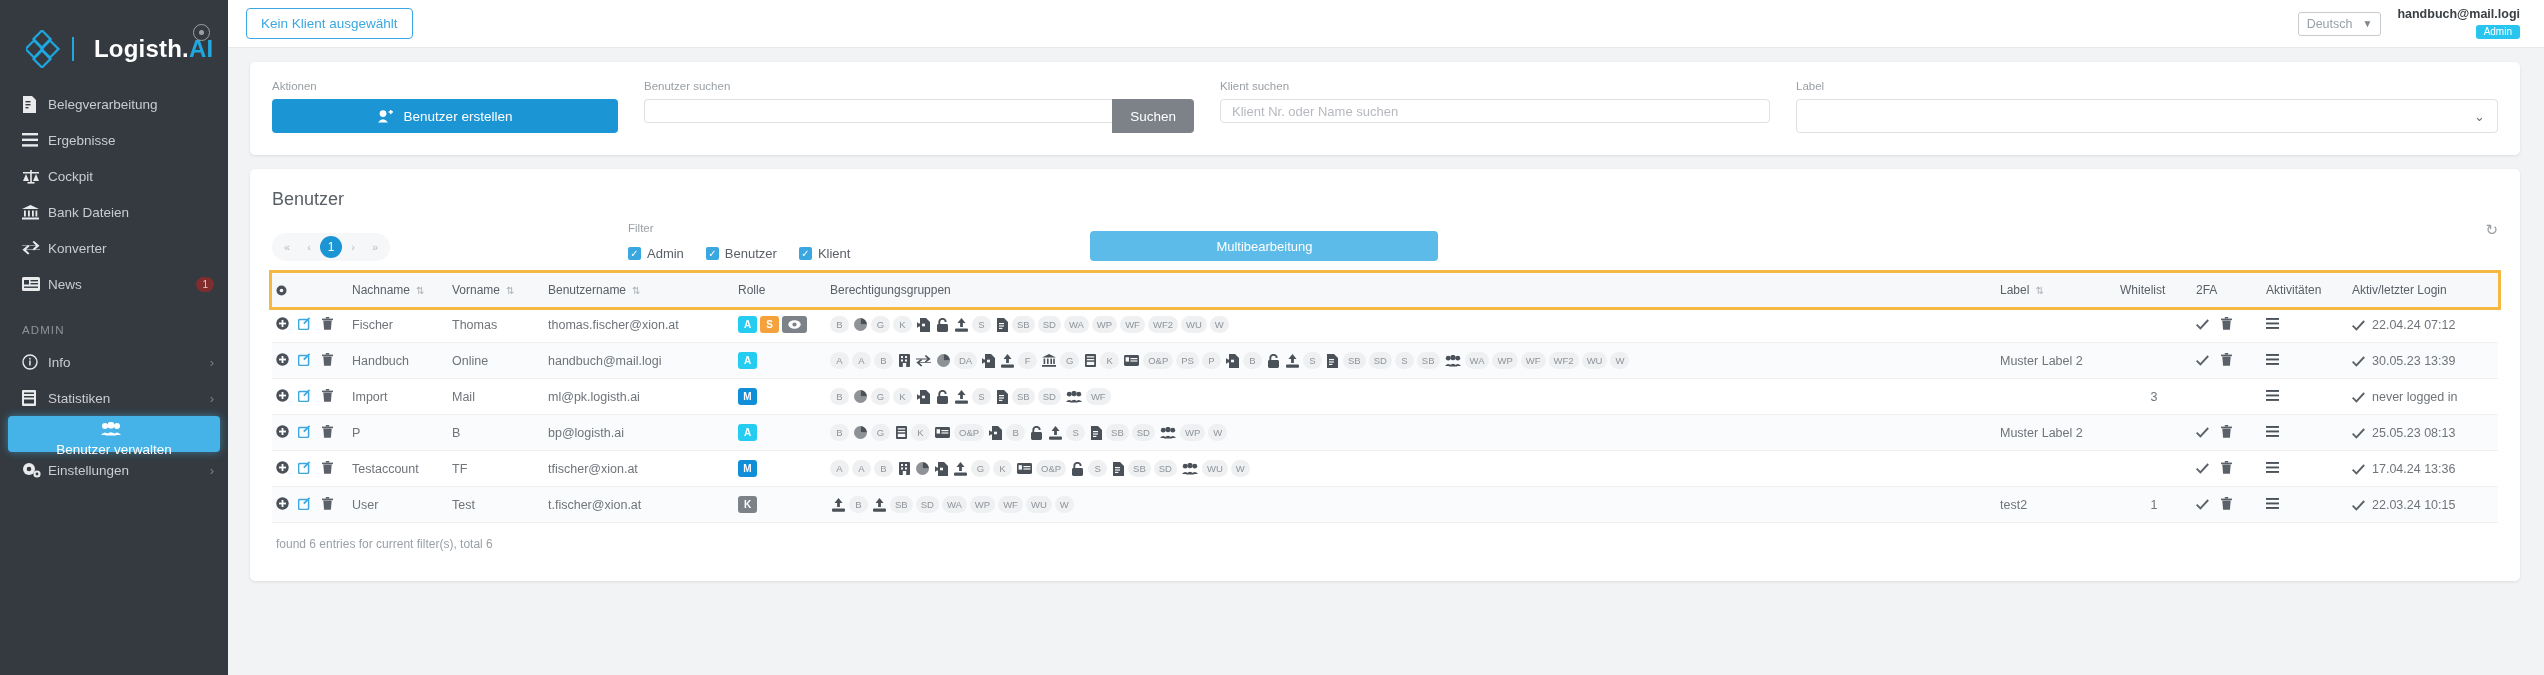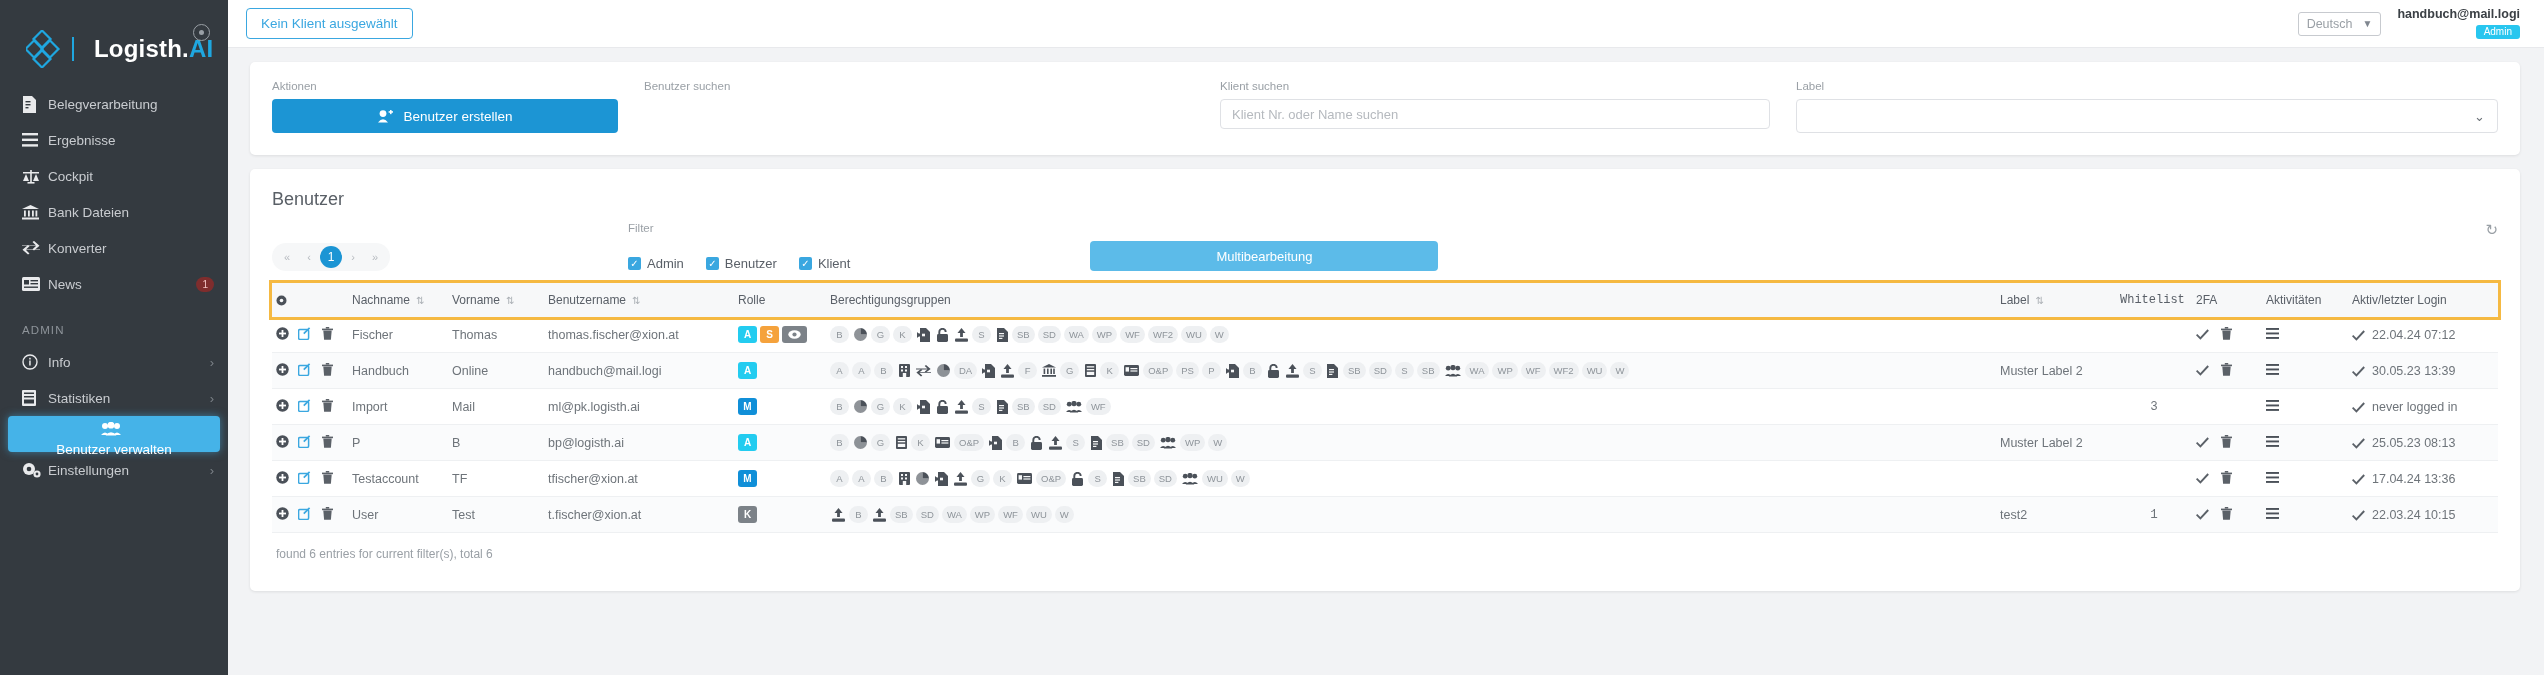--- a/index.html
+++ b/index.html
@@ -109,21 +109,21 @@
   .filter-card { padding: 18px 22px 22px 22px; display: flex; gap: 0; }
   .fc-col { padding-right: 26px; }
   .fc-lbl { font-size: 11.5px; color: #9aa0a6; margin-bottom: 7px; }
   .create-btn {
     background: #1c95d4; color: #fff; border: none; border-radius: 4px;
     height: 34px; width: 100%; font-size: 13.5px; cursor: pointer;
     display:flex; align-items:center; justify-content:center; gap: 11px;
   }
   .input-row { display: flex; }
   .txt-input {
-    height: 30px; border: 1px solid #dfe1e5; border-radius: 4px;
+    height: 24px; border: 1px solid #dfe1e5; border-radius: 4px;
     font-size: 13px; padding: 0 11px; color: #5a6068; background:#fff;
     outline:none; width: 100%;
   }
   .txt-input::placeholder { color: #b5b9be; }
   .search-btn {
     background: #7d8289; color: #fff; border: none; font-size: 13.5px;
     padding: 0 18px; height: 34px; border-radius: 0 4px 4px 0; cursor: pointer;
   }
   .input-row .txt-input { border-radius: 4px 0 0 4px; border-right: none; }
   .select-like {
@@ -141,21 +141,21 @@
   .toolbar { display: flex; align-items: flex-end; margin-bottom: 12px; }
   .pager { display: flex; align-items: center; background: #f6f7f8; border-radius: 16px; padding: 3px 4px; }
   .pager span {
     width: 22px; height: 22px; display: flex; align-items: center; justify-content: center;
     font-size: 11px; color: #b7bbc0; cursor: pointer;
   }
   .pager .cur {
     background: #1c95d4; color: #fff; border-radius: 50%; width: 22px; height: 22px; font-size: 12px;
   }
   .filters { margin-left: 238px; }
-  .filters-lbl { font-size: 11.5px; color: #9aa0a6; margin-bottom: 22px; }
+  .filters-lbl { font-size: 11.5px; color: #9aa0a6; margin-bottom: 12px; }
   .checks { display: flex; gap: 22px; }
   .chk { display: flex; align-items: center; gap: 6px; font-size: 13px; color: #5a6068; cursor: pointer;}
   .chk .box {
     width: 13px; height: 13px; background: #3aa7e0; border-radius: 2px;
     display:flex; align-items:center; justify-content:center; color:#fff; font-size:10px;
   }
   .multi-btn {
     margin-left: 240px; background: #5cbbe9; color: #fff; border: none;
     border-radius: 4px; height: 30px; width: 348px; font-size: 13px; cursor: pointer;
   }
@@ -172,21 +172,21 @@
   th .sort { color: #a9aeb3; font-size: 10px; margin-left: 6px; }
   td {
     font-size: 12.5px; color: #6e747a; padding: 9px 4px;
     border-bottom: 1px solid #eef0f2; vertical-align: middle; white-space: nowrap;
   }
   tbody tr:nth-child(even) { background: #fafbfc; }
 
   .c-act { width: 22px; } .c-edit { width: 24px; } .c-del { width: 30px; }
   .c-nach { width: 100px; } .c-vor { width: 96px; } .c-user { width: 190px; }
   .c-rolle { width: 92px; } .c-perm { width: auto; }
-  .c-label { width: 120px; } .c-wl { width: 76px; font-family: Liberation Mono, monospace; } .c-2fa { width: 70px; }
+  .c-label { width: 120px; } .c-wl { width: 76px; } .c-2fa { width: 70px; }
   .c-akt { width: 86px; } .c-login { width: 150px; }
 
   .ic { color: #5b6168; cursor: pointer; display:inline-block; line-height:1; }
   .ic-edit { color: #3aa7e0; }
 
   .role-chip {
     display: inline-flex; align-items: center; justify-content: center;
     width: 19px; height: 17px; border-radius: 3px; color: #fff;
     font-size: 10px; font-weight: bold; margin-right: 3px; vertical-align: middle;
   }
@@ -394,20 +394,24 @@
                   <path d="M0 12.5 q5 -6.5 10 0 Z" fill="#fff"></path>
                   <rect x="10.6" y="1.2" width="4.4" height="1.5" fill="#fff"></rect>
                   <rect x="12.05" y="-0.25" width="1.5" height="4.4" fill="#fff"></rect>
                 </svg>
             </span>
             <span>Benutzer erstellen</span>
           </button>
         </div>
         <div class="fc-col" style="width:576px">
           <div class="fc-lbl">Benutzer suchen</div>
+          <div class="input-row">
+            <input class="txt-input" value="" placeholder="" style="">
+            <button class="search-btn">Suchen</button>
+          </div>
         </div>
         <div class="fc-col" style="width:576px">
           <div class="fc-lbl">Klient suchen</div>
           <input class="txt-input" value="" placeholder="Klient Nr. oder Name suchen" style="">
         </div>
         <div class="fc-col" style="flex:1 1 auto; padding-right:0">
           <div class="fc-lbl">Label</div>
           <div class="select-like">
             <span class="caret">⌄</span>
           </div>

